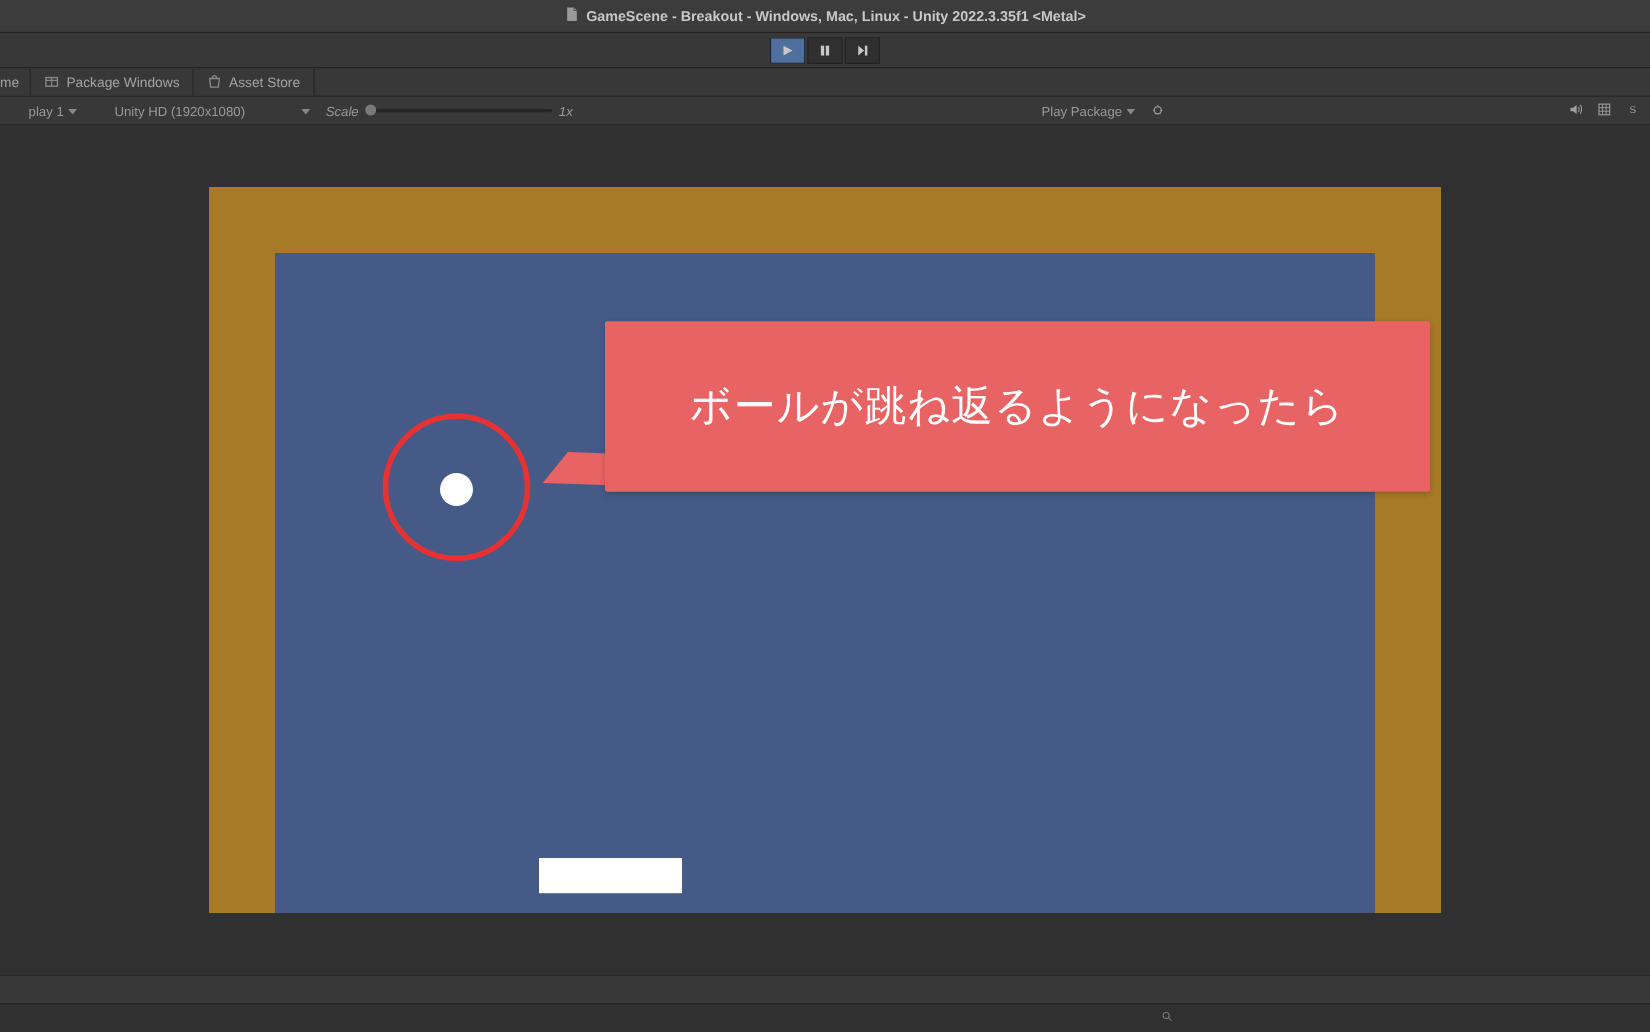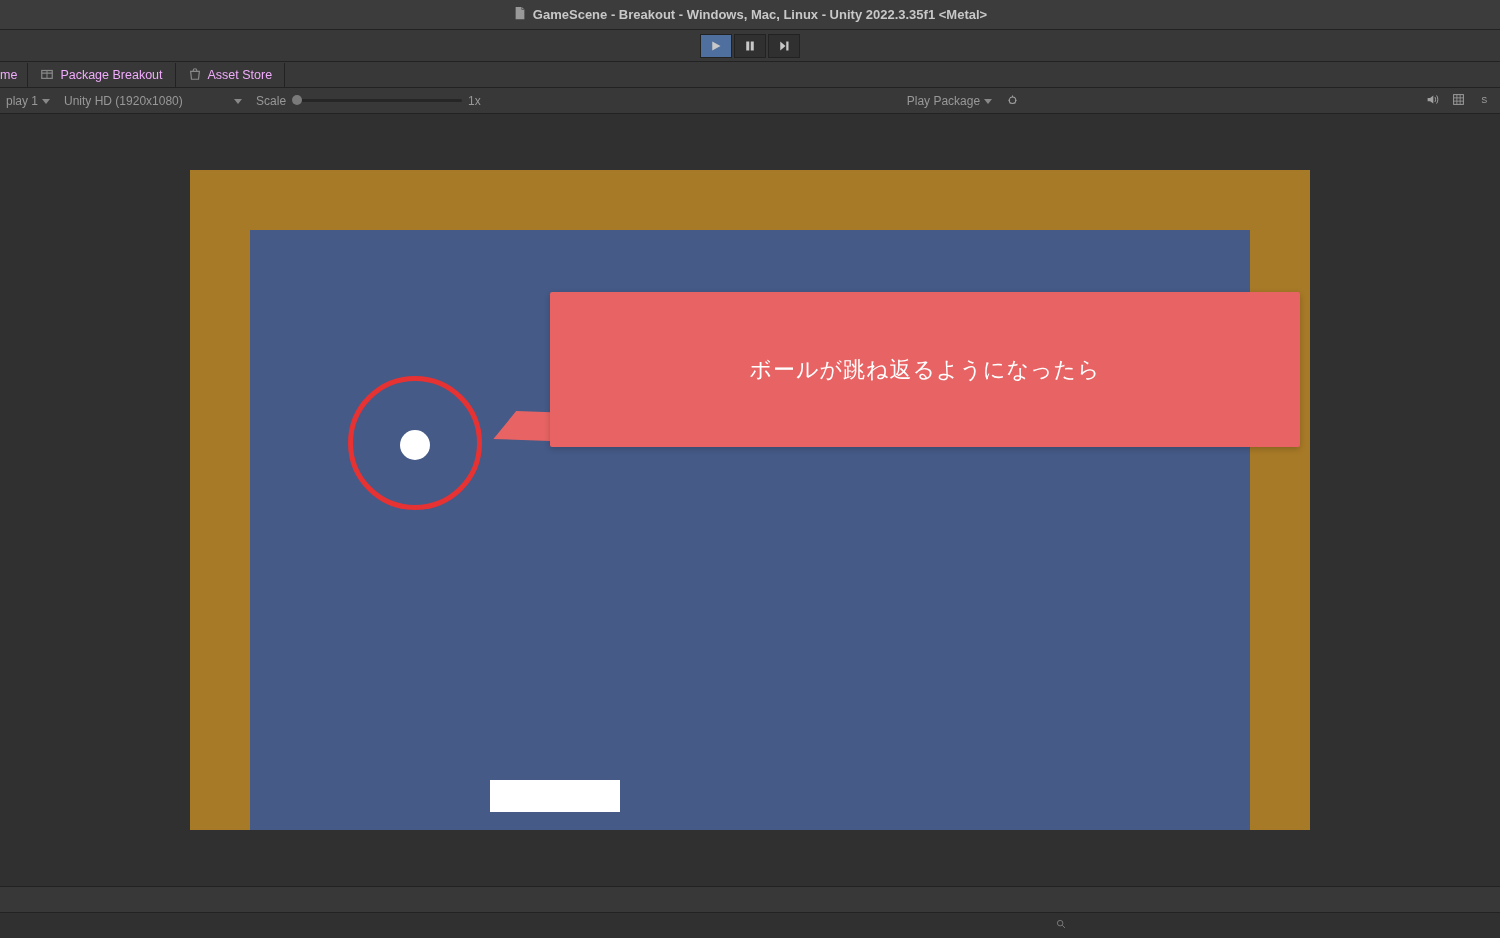--- a/index.html
+++ b/index.html
@@ -8,44 +8,44 @@
 
   .titlebar { height:30px; background:#3c3c3c; display:flex; align-items:center; justify-content:center; gap:6px; font-size:13px; font-weight:600; color:#c8c8c8; border-bottom:1px solid #222; }
   .titlebar svg { width:14px; height:14px; fill:#aaa; }
 
   .playbar { height:32px; background:#383838; display:flex; align-items:center; justify-content:center; gap:2px; border-bottom:1px solid #222; }
   .play-btn { width:32px; height:24px; background:#303030; border:1px solid #222; display:flex; align-items:center; justify-content:center; cursor:pointer; }
   .play-btn.active { background:#4f6f9f; }
   .play-btn svg { width:12px; height:12px; fill:#c8c8c8; }
 
   .tabbar { height:26px; background:#383838; display:flex; align-items:flex-end; border-bottom:1px solid #222; padding-left:0; }
-  .tab { height:24px; padding:0 12px; display:flex; align-items:center; gap:6px; font-size:12.5px; color:#f0abfc; border-right:1px solid #222; background:#383838; cursor:pointer; }
+  .tab { height:24px; padding:0 12px; display:flex; align-items:center; gap:6px; font-size:12.5px; color:#a3a3a3; border-right:1px solid #222; background:#383838; cursor:pointer; }
   .tab.first { padding-left:0; padding-right:10px; }
   .tab svg { width:14px; height:14px; fill:#888; }
 
   .toolbar { height:26px; background:#383838; display:flex; align-items:center; border-bottom:1px solid #222; padding:0 0; font-size:12px; color:#989898; position:relative; }
-  .tool-dd { height:20px; padding:0 6px; display:flex; align-items:center; gap:4px; border:1px solid #222; background:#303030; margin-right:2px; cursor:pointer; }
+  .tool-dd { height:20px; padding:0 6px; display:flex; align-items:center; gap:4px; border:1px solid #222; background:#303030; margin-right:2px; cursor:pointer;margin-left:20px; }
   .tool-dd.ghost { border:none; background:transparent; }
   .tool-dd svg.caret { width:8px; height:8px; fill:#888; }
-  .scale-group { display:flex; align-items:center; gap:6px; margin-left:6px; }
+  .scale-group { display:flex; align-items:center; gap:6px; margin-left:6px;font-style:italic; }
   .slider-track { width:170px; height:3px; background:#262626; border-radius:2px; position:relative; }
   .slider-thumb { width:10px; height:10px; background:#7a7a7a; border-radius:50%; position:absolute; left:0; top:-4px; }
   .right-tools { margin-left:auto; display:flex; align-items:center; gap:2px; padding-right:4px; }
   .icon-btn { width:24px; height:20px; background:#303030; border:1px solid #222; display:flex; align-items:center; justify-content:center; cursor:pointer; }
   .icon-btn svg { width:13px; height:13px; fill:#a0a0a0; }
 
   .viewport-wrap { flex:1; background:#303030; display:flex; align-items:center; justify-content:center; position:relative; }
   .frame-outer { width:1120px; height:660px; background:#a77a27; display:flex; align-items:center; justify-content:center; position:relative; }
   .play-area { position:absolute; left:60px; right:60px; top:60px; bottom:0; background:#455a87; }
   .paddle { position:absolute; width:130px; height:32px; background:#fff; left:240px; bottom:18px; }
   .ball { position:absolute; width:30px; height:30px; background:#fff; border-radius:50%; left:150px; top:200px; }
 
   .annot-circle { position:absolute; width:134px; height:134px; border:5px solid #e63232; border-radius:50%; left:98px; top:146px; }
 
-  .callout { position:absolute; left:300px; top:62px; width:750px; height:155px; background:#e86464; color:#fff; display:flex; flex-direction:column; align-items:center; justify-content:center; font-size:22px; letter-spacing:1px; border-radius:2px; box-shadow:0 2px 6px rgba(0,0,0,0.2); }
+  .callout { position:absolute; left:300px; top:62px; width:750px; height:155px; background:#e86464; color:#fff; display:flex; flex-direction:column; align-items:center; justify-content:center; font-size:38px; letter-spacing:1px; border-radius:2px; box-shadow:0 2px 6px rgba(0,0,0,0.2); }
   .callout-tail { position:absolute; left:268px; top:182px; width:0; height:0; }
   .callout-tail::before { content:""; position:absolute; width:58px; height:28px; background:#e86464; transform:skew(-38deg) rotate(2deg); left:-14px; top:0; }
   .callout-line { white-space:nowrap; }
 
   .bottom-strip { height:26px; background:#383838; border-top:1px solid #222; }
   .search-strip { height:26px; background:#303030; border-top:1px solid #222; display:flex; align-items:center; padding:0 6px; gap:4px; }
   .search-box { flex:1; height:18px; margin-left:1050px; margin-right:0; display:flex; align-items:center; }
   .search-box svg { width:11px; height:11px; fill:#7a7a7a; margin-right:4px; }
   .search-input { background:transparent; border:none; outline:none; color:#aaa; font-size:11px; width:430px; }
 </style>
@@ -88,21 +88,21 @@
     <div class="tab first">
       <span>me</span>
     </div>
     <div class="tab">
       <span>
         <svg viewBox="0 0 16 16">
             <rect x="2" y="4" width="12" height="9" fill="none" stroke="#888" stroke-width="1.4"></rect>
             <path d="M2 7h12M8 4v9" stroke="#888" stroke-width="1.2"></path>
           </svg>
       </span>
-      <span>Package Breakout</span>
+      <span>Package Windows</span>
     </div>
     <div class="tab">
       <span>
         <svg viewBox="0 0 16 16">
             <path d="M3 5h10l-1 9H4z" fill="none" stroke="#888" stroke-width="1.4"></path>
             <path d="M6 5V4a2 2 0 0 1 4 0v1" fill="none" stroke="#888" stroke-width="1.4"></path>
           </svg>
       </span>
       <span>Asset Store</span>
     </div>

